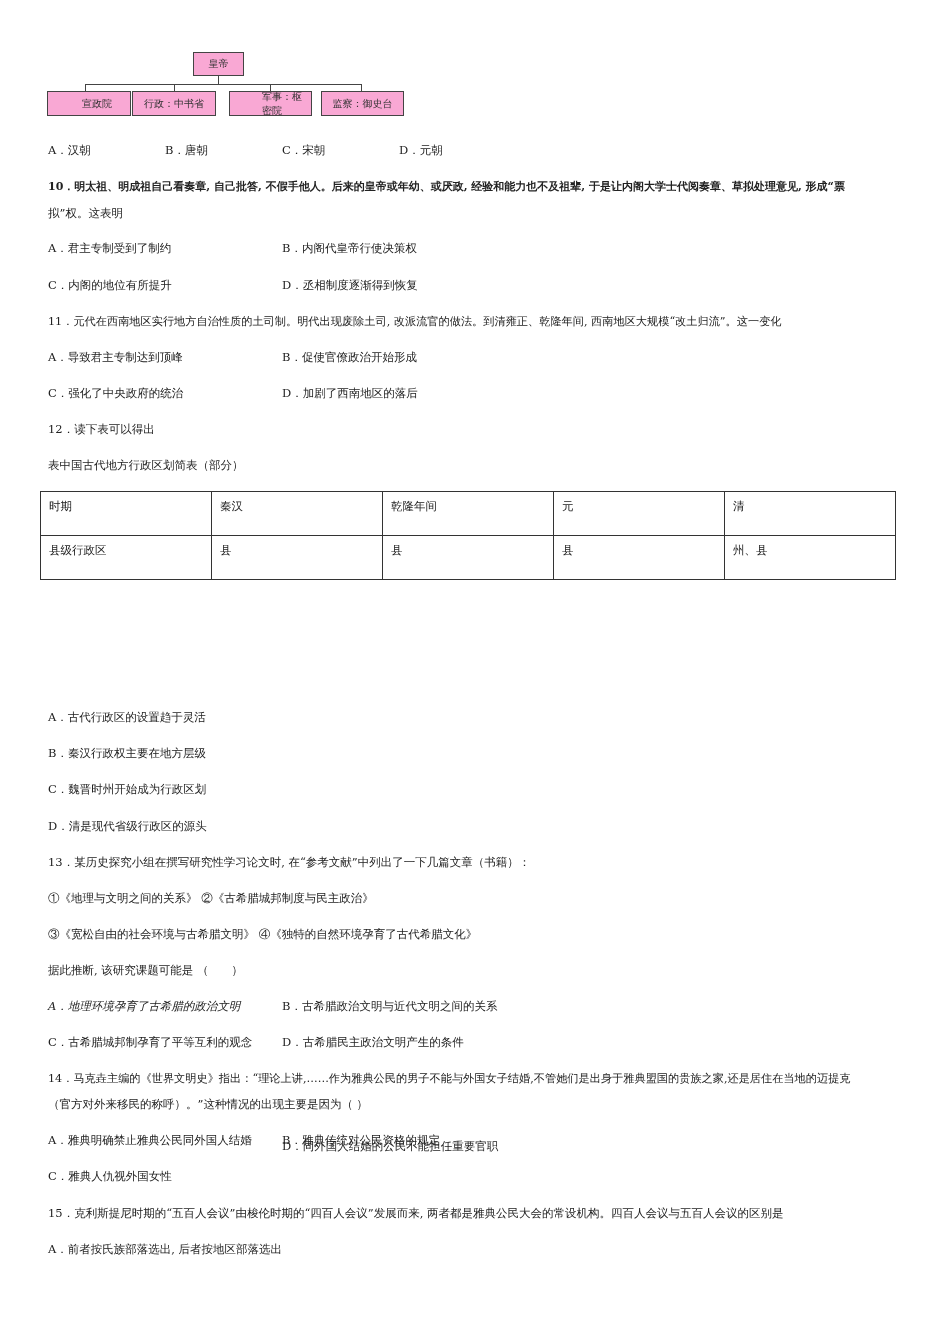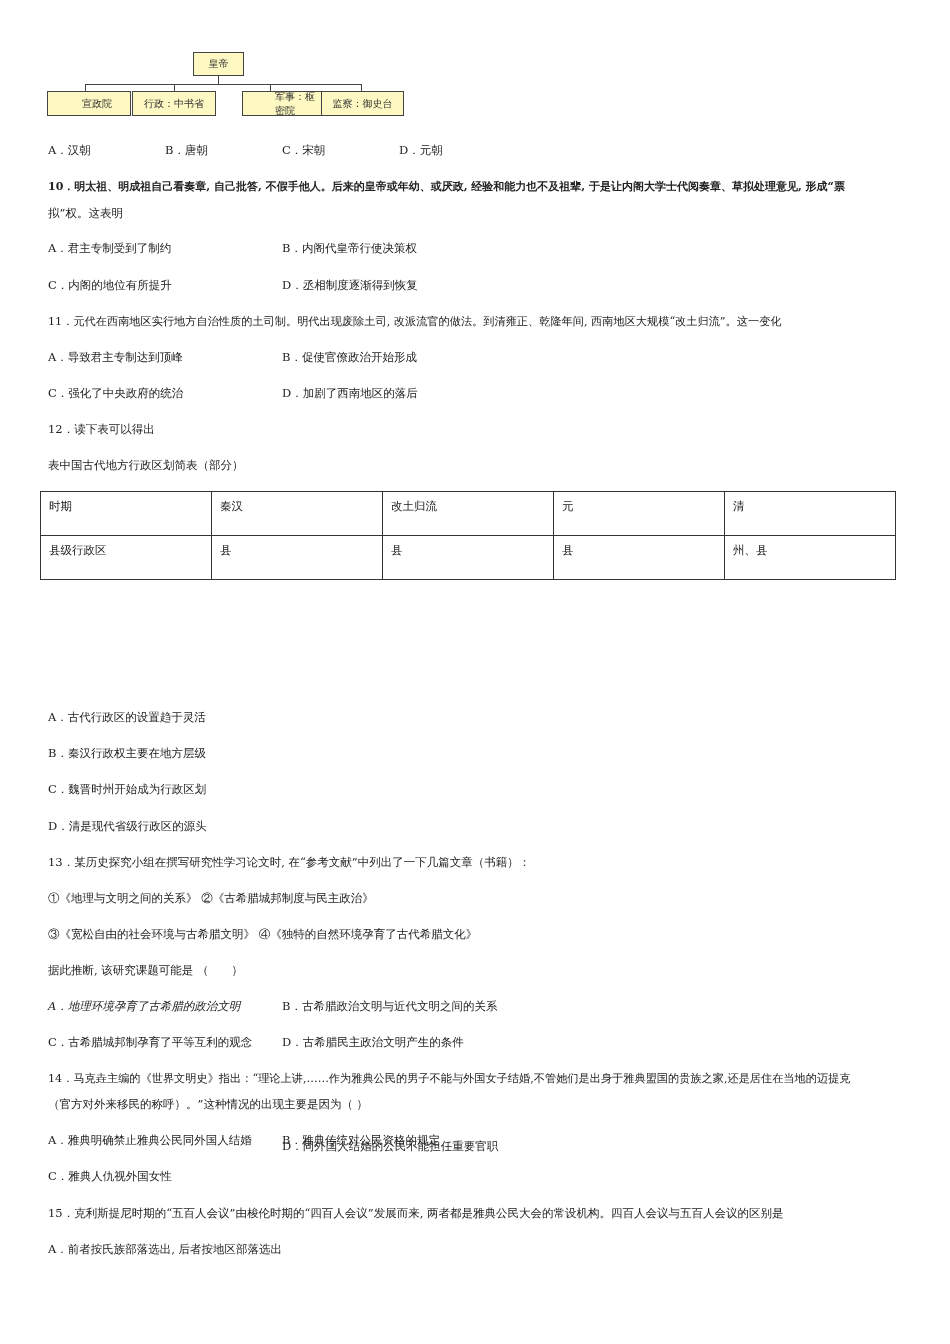--- a/index.html
+++ b/index.html
@@ -1,37 +1,37 @@
 <!DOCTYPE html>
 <html><head>
 <meta charset="utf-8">
 <style>
   html, body { margin:0; padding:0; background:#ffffff; }
   body { width:950px; height:1344px; position:relative; overflow:hidden;
          font-family:"DejaVu Serif","Liberation Serif",serif; color:#222; font-size:11.5px; }
   .abs { position:absolute; white-space:nowrap; }
-  .box { position:absolute; border:1.2px solid #444; background:#fef9c3; display:flex; align-items:center; justify-content:center; font-size:10px; color:#333; box-sizing:border-box; }
+  .box { position:absolute; border:1.2px solid #444; background:#f9a8d4; display:flex; align-items:center; justify-content:center; font-size:10px; color:#333; box-sizing:border-box; }
   .line { position:absolute; background:#444; }
   table.grid { position:absolute; left:40px; top:491px; width:856px; border-collapse:collapse; }
   table.grid td { border:1.2px solid #333; height:44px; vertical-align:top; padding:7px 8px 0 8px; font-size:11.5px; width:20%; box-sizing:border-box; }
 </style>
 </head>
 <body>
 
 <div>
   <div class="box" style="left:193px;top:52px;width:51px;height:24px;">皇帝</div>
   <div class="line" style="left:218px;top:76px;width:1.2px;height:8px;"></div>
   <div class="line" style="left:85px;top:84px;width:277px;height:1.2px;"></div>
   <div class="line" style="left:85px;top:84px;width:1.2px;height:8px;"></div>
   <div class="line" style="left:174px;top:84px;width:1.2px;height:8px;"></div>
   <div class="line" style="left:270px;top:84px;width:1.2px;height:8px;"></div>
   <div class="line" style="left:361px;top:84px;width:1.2px;height:8px;"></div>
   <div class="box" style="left:47px;top:91px;width:84px;height:25px;padding-left:16px;">宣政院</div>
   <div class="box" style="left:132px;top:91px;width:84px;height:25px;">行政：中书省</div>
-  <div class="box" style="left:242px;top:91px;width:83px;height:25px;padding-left:32px;">军事：枢密院</div>
+  <div class="box" style="left:229px;top:91px;width:83px;height:25px;padding-left:32px;">军事：枢密院</div>
   <div class="box" style="left:321px;top:91px;width:83px;height:25px;">监察：御史台</div>
 </div>
 
 <div class="abs" style="left:48px;top:143px;"><span>A．</span><span>汉朝</span></div>
 <div class="abs" style="left:165px;top:143px;"><span>B．</span><span>唐朝</span></div>
 <div class="abs" style="left:282px;top:143px;"><span>C．</span><span>宋朝</span></div>
 <div class="abs" style="left:399px;top:143px;"><span>D．</span><span>元朝</span></div>
 
 <div class="abs" style="left:48px;top:179px;font-size:11px;font-weight:bold;">10．明太祖、明成祖自己看奏章, 自己批答, 不假手他人。后来的皇帝或年幼、或厌政, 经验和能力也不及祖辈, 于是让内阁大学士代阅奏章、草拟处理意见, 形成“票</div>
 <div class="abs" style="left:48px;top:206px;">拟”权。这表明</div>
@@ -47,21 +47,21 @@
 <div class="abs" style="left:282px;top:386px;"><span>D．</span><span>加剧了西南地区的落后</span></div>
 
 <div class="abs" style="left:48px;top:422px;">12．读下表可以得出</div>
 <div class="abs" style="left:48px;top:458px;">表中国古代地方行政区划简表（部分）</div>
 
 <table class="grid">
   <tbody>
       <tr>
     <td>时期</td>
     <td>秦汉</td>
-    <td>改土归流</td>
+    <td>乾隆年间</td>
     <td>元</td>
     <td>清</td>
   </tr>
   <tr>
     <td>县级行政区</td>
     <td>县</td>
     <td>县</td>
     <td>县</td>
     <td>州、县</td>
   </tr>

